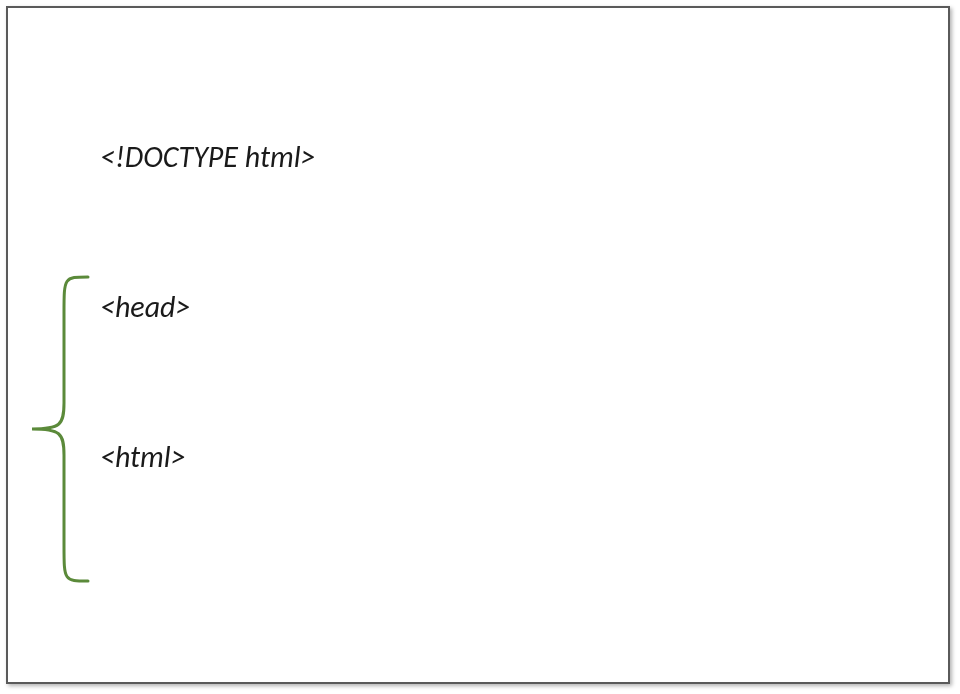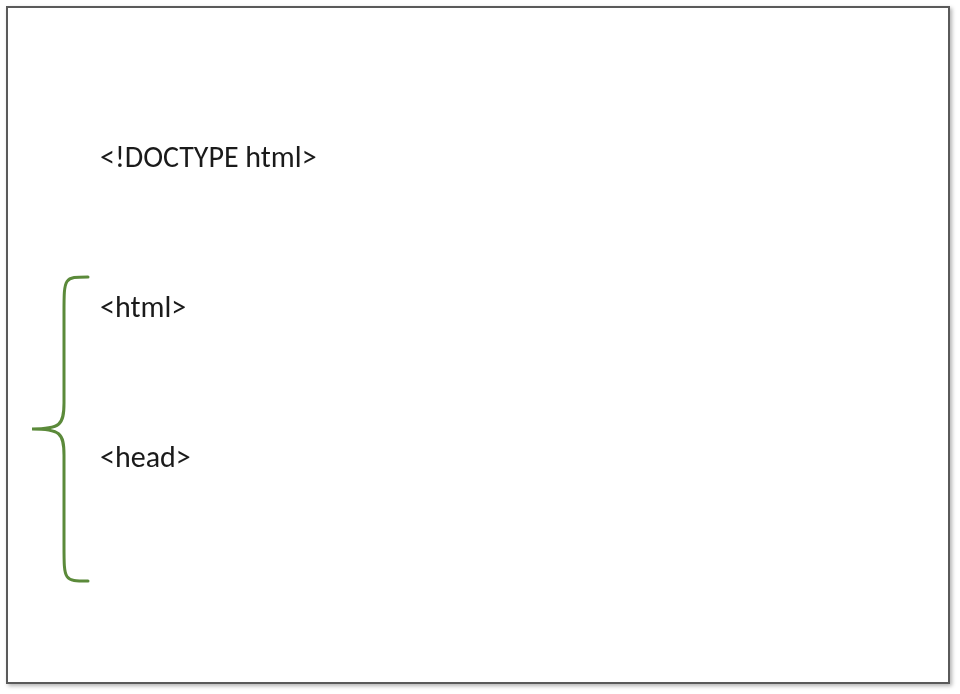--- a/index.html
+++ b/index.html
@@ -23,39 +23,39 @@
   .code-area {
     position: absolute;
     left: 92px;
     top: 24px;
     font-family: Calibri, "Segoe UI", Arial, sans-serif;
     font-size: 30px;
     line-height: 50px;
     color: #222;
     white-space: pre;
   }
-  .black-line { color: #1a1a1a; }
+  .black-line { color: #1a1a1a; font-style: italic; }
   .bracket {
     position: absolute;
     left: 16px;
     top: 265px;
     width: 70px;
     height: 312px;
     pointer-events: none;
   }
 </style>
 </head>
 <body>
 
 <div class="frame">
 
   <div class="code-area">
     <div class="black-line">&lt;!DOCTYPE html&gt;</div>
+    <div class="black-line">&lt;head&gt;</div>
     <div class="black-line">&lt;html&gt;</div>
-    <div class="black-line">&lt;head&gt;</div>
     
     
     
     
     
     
     
     
     
   </div>

